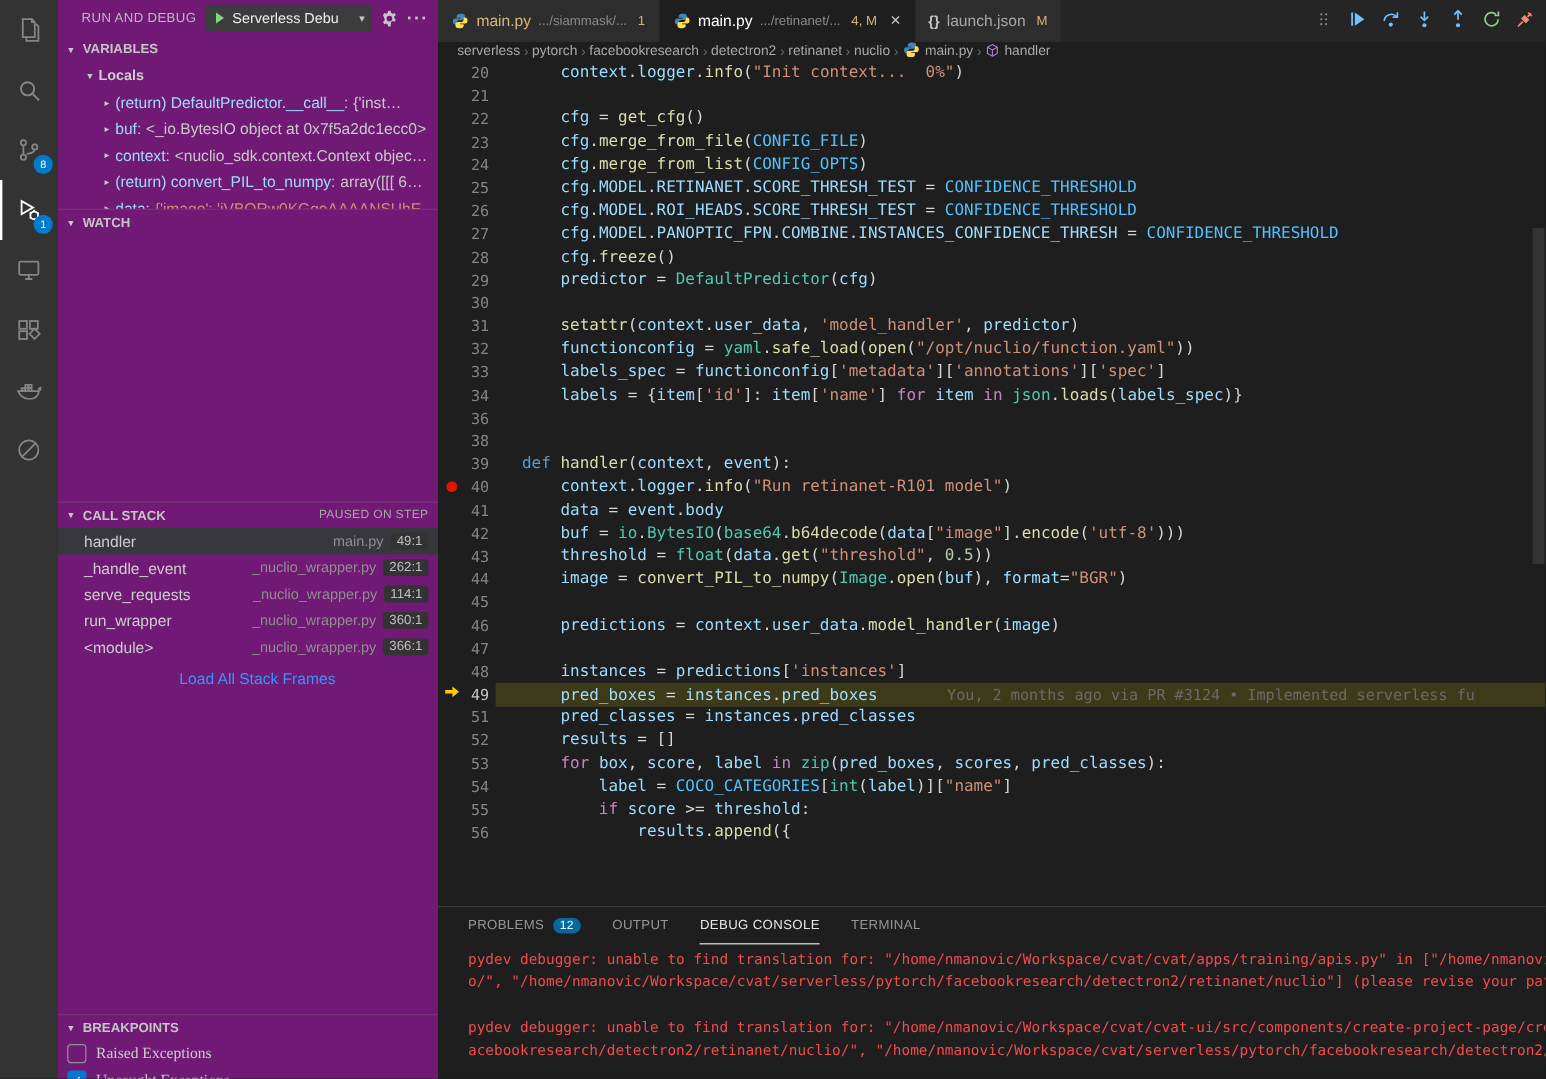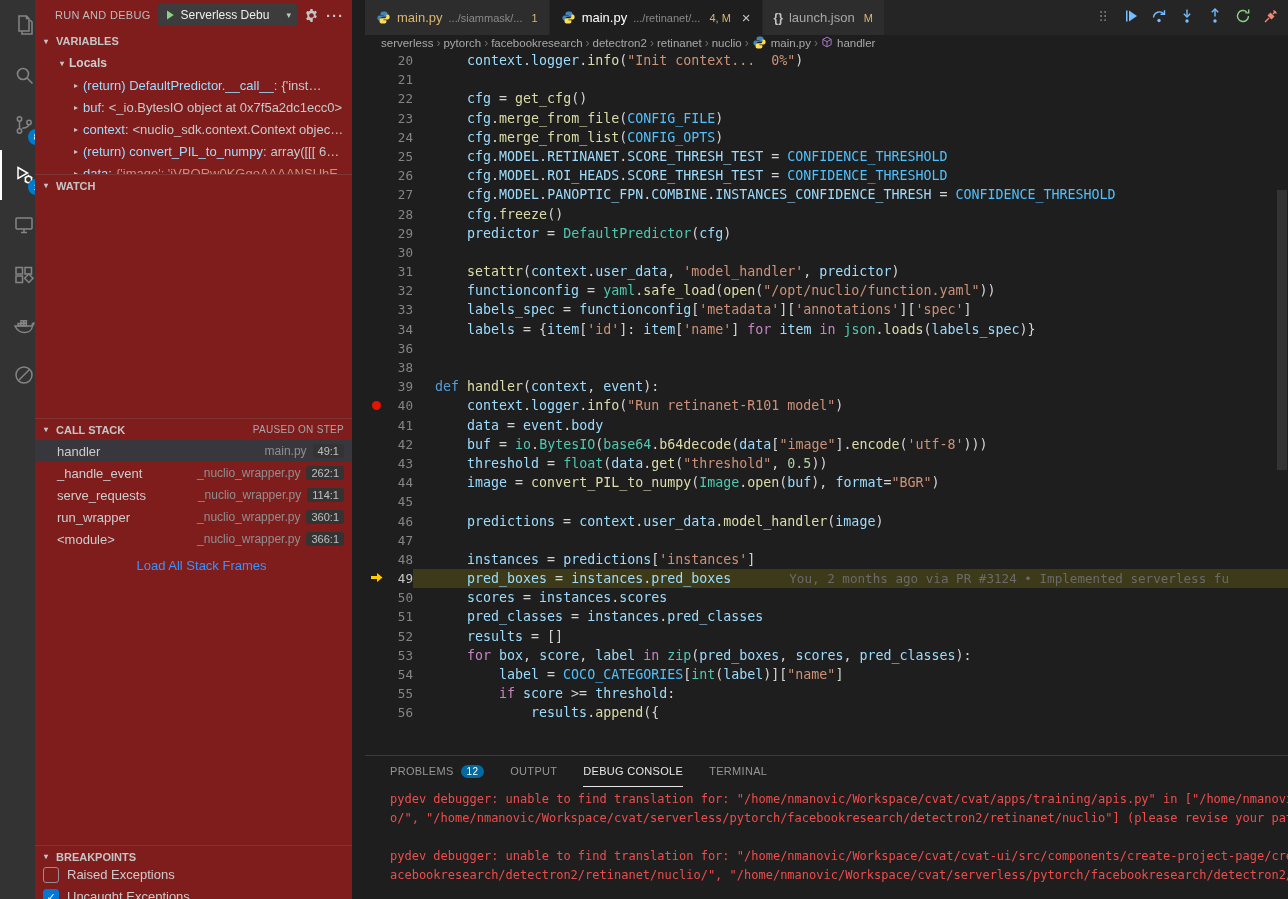--- a/index.html
+++ b/index.html
@@ -10,21 +10,21 @@
     -webkit-font-smoothing:antialiased;
   }
   
   .activitybar { position:absolute; left:0; top:0; width:48px; height:100%; background:#333333; }
   .ab-item { position:relative; height:50px; display:flex; align-items:center; justify-content:center; color:#858585; cursor:pointer; }
   .ab-item.active { color:#ffffff; border-left:2px solid #ffffff; padding-right:2px; }
   .ab-icon { display:flex; }
   .ab-badge { position:absolute; right:4px; bottom:5px; background:#007acc; color:#fff; border-radius:50%;
     min-width:16px; height:16px; font-size:9px; display:flex; align-items:center; justify-content:center; }
   
-  .sidebar { position:absolute; left:35px; top:0; width:317px; height:100%; background:#7f1d1d; }
+  .sidebar { position:absolute; left:48px; top:0; width:317px; height:100%; background:#701a75; }
   .sb-header { height:30px; display:flex; align-items:center; padding:0 8px 0 20px; gap:7px; }
   .sb-title { font-size:11px; color:#bbbbbb; white-space:nowrap; letter-spacing:.3px; }
   .launch-select { flex:1; min-width:0; height:22px; background:#3c3c3c; border-radius:2px; display:flex; align-items:center; padding:0 6px; gap:5px; cursor:pointer; }
   .launch-label { flex:1; font-size:12px; color:#eeeeee; white-space:nowrap; overflow:hidden; }
   .chev { color:#c5c5c5; font-size:9px; }
   .hdr-ic { display:flex; color:#c5c5c5; cursor:pointer; }
   .more { color:#c5c5c5; font-size:15px; font-weight:bold; letter-spacing:1px; cursor:pointer; }
   .sec { position:absolute; left:0; right:0; }
   .section-header { display:flex; align-items:center; height:22px; font-size:11px; font-weight:700; color:#c5c5c5;
     padding:0 8px 0 4px; gap:3px; border-top:1px solid rgba(128,128,128,.25); }
@@ -38,21 +38,21 @@
   .var-row { padding-left:34px; }
   .var-name { color:#9cdcfe; margin-right:4px; }
   .var-value { color:#c8c8c8; }
   .var-value.str { color:#ce9178; }
   .frame { height:22px; display:flex; align-items:center; padding:0 8px 0 22px; gap:6px; cursor:pointer; }
   .frame.selected { background:#37373d; }
   .frame-name { color:#cccccc; white-space:nowrap; }
   .frame-file { margin-left:auto; color:#8f8f8f; font-size:12px; white-space:nowrap; }
   .frame-pos { flex:none; background:#333334; border-radius:3px; font-size:11px; color:#c0c0c0; padding:1px 5px; }
   .load-link { color:#3794ff; text-align:center; margin-top:8px; font-size:13px; cursor:pointer;padding-left:16px; }
-  .bp-row { height:22px; display:flex; gap:8px; padding-left:8px; }
+  .bp-row { height:22px; display:flex; align-items:center; gap:8px; padding-left:8px;font-family:Liberation Serif, serif; }
   .cb { width:16px; height:16px; border:1px solid #919191; border-radius:3px; background:transparent;
     display:flex; align-items:center; justify-content:center; font-size:11px; color:#fff; cursor:pointer; flex:none; }
   .cb.checked { background:#0078d4; border-color:#0078d4; }
   .bp-label { color:#cccccc; }
   
   .editor { position:absolute; left:365px; top:0; width:923px; height:755px; background:#1e1e1e; overflow:hidden; }
   .tabbar { position:relative; height:35px; background:#252526; display:flex; }
   .tabs { display:flex; height:100%; }
   .tab { display:flex; align-items:center; padding:0 11px; background:#2d2d2d; border-right:1px solid #252526; gap:6px; cursor:pointer; }
   .tab.active { background:#1e1e1e; }
@@ -70,21 +70,21 @@
   .tb-continue,.tb-step-over,.tb-step-into,.tb-step-out { color:#75beff; }
   .tb-restart { color:#89d185; }
   .tb-disconnect { color:#f48771; }
   .breadcrumbs { height:16px; display:flex; align-items:center; padding-left:16px; font-size:11.5px; color:#a9a9a9; gap:3px; white-space:nowrap; overflow:hidden; }
   .bc-item { display:flex; align-items:center; gap:4px; cursor:pointer; }
   .bc-sep { color:#6a6a6a; font-size:12px; }
   .code { position:absolute; top:51px; left:0; right:0; bottom:0; overflow:hidden;
     font-family:"DejaVu Sans Mono", monospace; font-size:13.3px; line-height:19.2px; }
   .cl { display:flex; height:19.2px; align-items:center; }
   .glyph { width:22px; flex:none; display:flex; align-items:center; justify-content:center; cursor:pointer; }
-  .ln { width:26px; flex:none; text-align:right; color:#858585; font-size:12.6px; }
+  .ln { width:26px; flex:none; text-align:center; color:#858585; font-size:12.6px; }
   .lc { flex:1; padding-left:22px; white-space:pre; overflow:hidden; color:#d4d4d4; }
   .cl.cur .lc { background:rgba(255,237,0,.14); }
   .cl.cur .ln { color:#c6c6c6; }
   .bp-dot { width:9px; height:9px; border-radius:50%; background:#e51400; }
   .tk-k{color:#569cd6} .tk-kc{color:#c586c0} .tk-f{color:#dcdcaa} .tk-v{color:#9cdcfe}
   .tk-c{color:#4ec9b0} .tk-C{color:#4fc1ff} .tk-s{color:#ce9178} .tk-n{color:#b5cea8} .tk-p{color:#d4d4d4}
   .blame { color:#6a6a6a; margin-left:58px; font-size:12.6px; }
   .scroll-slider { position:absolute; right:1px; top:190px; width:10px; height:280px; background:rgba(121,121,121,.25); }
   
   .panel { position:absolute; left:365px; top:755px; right:0; bottom:0; background:#1e1e1e; border-top:1px solid rgba(128,128,128,.3); }
@@ -565,25 +565,20 @@
         <span class="glyph">
           <span class="cur-arrow"><svg width="13" height="11" viewBox="0 0 13 11">
               <path d="M1 4h6V1l5.5 4.5L7 10V7H1z" fill="#ffcc00"></path>
             </svg></span>
         </span>
         <span class="ln">49</span>
         <span class="lc"><span class="tk-p">    </span><span class="tk-v">pred_boxes</span><span class="tk-p"> = </span><span class="tk-v">instances</span><span class="tk-p">.</span><span class="tk-v">pred_boxes</span><span class="blame">You, 2 months ago via PR #3124 • Implemented serverless fu</span></span>
       </div>
       <div class="cl">
         <span class="glyph"></span>
-        <span class="ln">50</span>
-        <span class="lc"><span class="tk-p">    </span><span class="tk-v">scores</span><span class="tk-p"> = </span><span class="tk-v">instances</span><span class="tk-p">.</span><span class="tk-v">scores</span></span>
-      </div>
-      <div class="cl">
-        <span class="glyph"></span>
         <span class="ln">51</span>
         <span class="lc"><span class="tk-p">    </span><span class="tk-v">pred_classes</span><span class="tk-p"> = </span><span class="tk-v">instances</span><span class="tk-p">.</span><span class="tk-v">pred_classes</span></span>
       </div>
       <div class="cl">
         <span class="glyph"></span>
         <span class="ln">52</span>
         <span class="lc"><span class="tk-p">    </span><span class="tk-v">results</span><span class="tk-p"> = []</span></span>
       </div>
       <div class="cl">
         <span class="glyph"></span>

